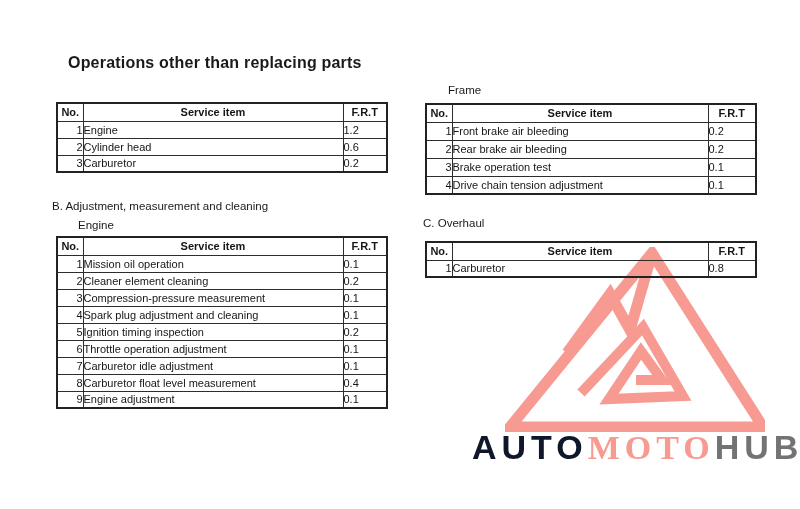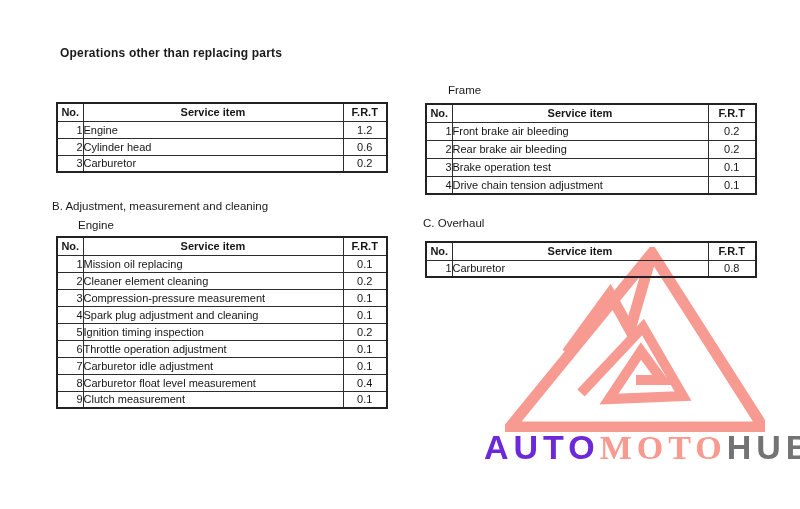--- a/index.html
+++ b/index.html
@@ -8,28 +8,28 @@
     font-family:"Liberation Sans", sans-serif;color:#1c1c1c;
   }
   .page{position:absolute;left:0;top:0;width:800px;height:509px;background:#ffffff;overflow:hidden;}
 
   
   .wm-logo{position:absolute;left:505px;top:247px;z-index:0;}
   .wm-text{
     position:absolute;left:472px;top:430px;z-index:0;white-space:nowrap;
     font-weight:bold;font-size:34px;line-height:34px;letter-spacing:5px;
   }
-  .wm-a{color:#6d28d9;margin-left:12px;}
+  .wm-a{color:#0f172a;}
   .wm-m{color:#f89a90;font-family:Liberation Serif, serif;}
   .wm-h{color:#737373;}
 
   
   .title{
-    position:absolute;left:52px;top:38px;margin:8px;z-index:2;
-    font-size:12px;font-weight:bold;color:#1a1a1a;letter-spacing:0.2px;
+    position:absolute;left:52px;top:38px;margin:16px;z-index:2;
+    font-size:16px;font-weight:bold;color:#1a1a1a;letter-spacing:0.2px;
   }
   .sec-label{position:absolute;z-index:2;font-size:11.5px;color:#1a1a1a;white-space:nowrap;}
   .lbl-a{left:52px;top:77px;}
   .lbl-frame{left:448px;top:84px;}
   .lbl-b{left:52px;top:200px;}
   .lbl-engine{left:78px;top:219px;}
   .lbl-c{left:423px;top:217px;}
 
   
   table.svc{
@@ -39,21 +39,21 @@
   }
   table.svc th, table.svc td{
     border:1px solid #2d2d2d;padding:0;vertical-align:middle;overflow:hidden;white-space:nowrap;
   }
   table.svc thead tr{height:18px;padding-left:47px;}
   table.svc tbody tr{height:17px;}
   table.t-frame tbody tr{height:18px;}
   table.svc th{font-weight:bold;text-align:center;}
   td.no{text-align:right;padding-right:4px;}
   td.item{text-align:left;padding-left:7px;}
-  td.frt{text-align:center;}
+  td.frt{text-align:left;}
 
   .t-removal{left:56px;top:102px;width:330px;}
   .t-frame{left:425px;top:103px;width:330px;}
   .t-adjust{left:56px;top:236px;width:330px;}
   .t-overhaul{left:425px;top:241px;width:330px;}
 </style>
 </head>
 <body>
 
 <div class="page">
@@ -155,21 +155,21 @@
     <thead>
       <tr>
         <th>No.</th>
         <th>Service item</th>
         <th>F.R.T</th>
       </tr>
     </thead>
     <tbody>
       <tr>
         <td class="no">1</td>
-        <td class="item">Mission oil replacing</td>
+        <td class="item">Mission oil operation</td>
         <td class="frt">0.1</td>
       </tr>
       <tr>
         <td class="no">2</td>
         <td class="item">Cleaner element cleaning</td>
         <td class="frt">0.2</td>
       </tr>
       <tr>
         <td class="no">3</td>
         <td class="item">Compression-pressure measurement</td>
@@ -195,21 +195,21 @@
         <td class="item">Carburetor idle adjustment</td>
         <td class="frt">0.1</td>
       </tr>
       <tr>
         <td class="no">8</td>
         <td class="item">Carburetor float level measurement</td>
         <td class="frt">0.4</td>
       </tr>
       <tr>
         <td class="no">9</td>
-        <td class="item">Clutch measurement</td>
+        <td class="item">Engine adjustment</td>
         <td class="frt">0.1</td>
       </tr>
     </tbody>
   </table>
 
   <table class="svc t-overhaul">
     <colgroup>
         <col style="width:26px">
         <col style="width:256px">
         <col style="width:48px">

